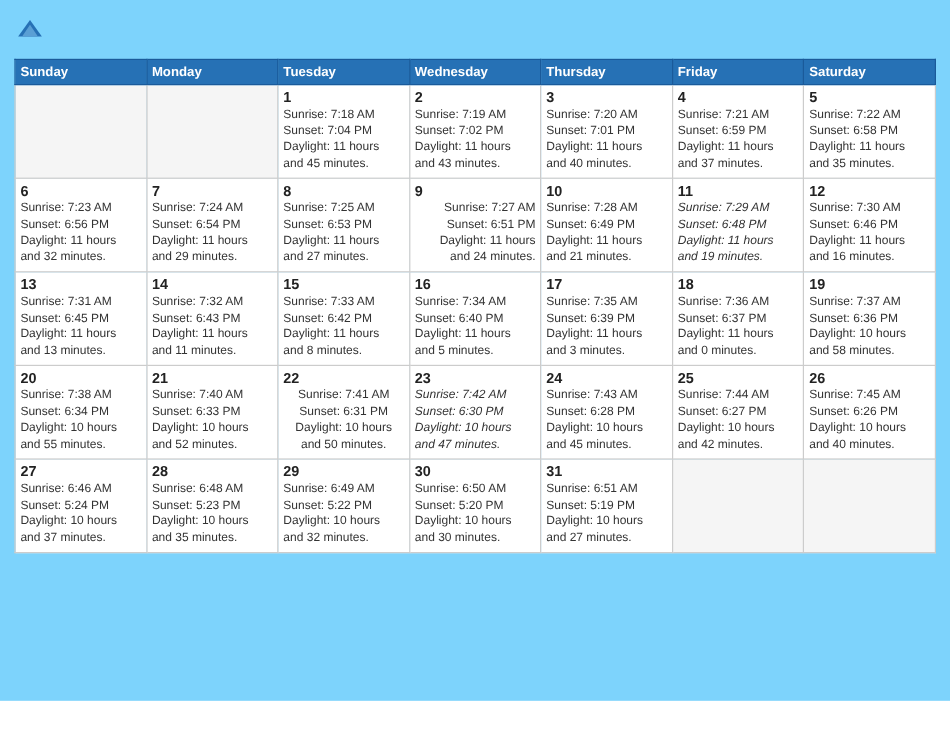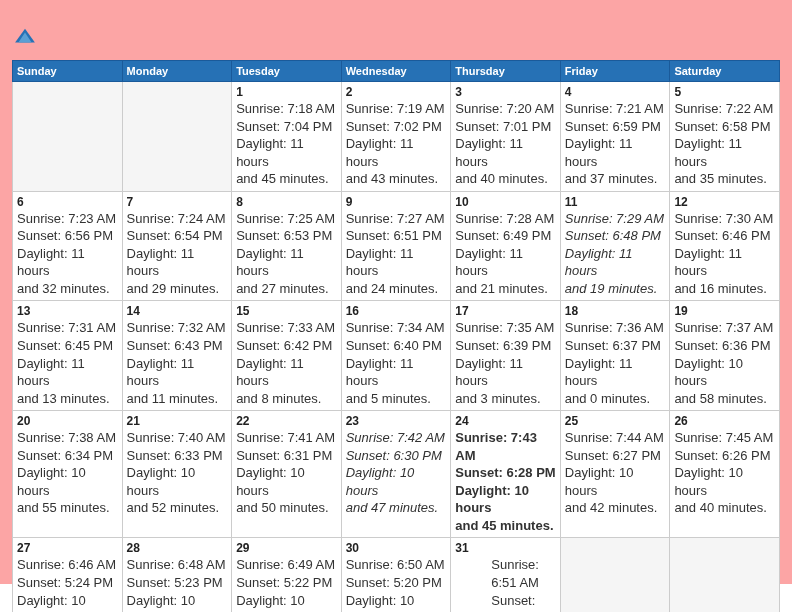--- a/index.html
+++ b/index.html
@@ -6,22 +6,22 @@
     body {
       font-family: Arial, sans-serif;
       background: #fff;
       width: 792px;
       height: 612px;
       overflow: hidden;
     }
     .page {
       width: 792px;
       height: 584px;
-      background: #fca5a5;
-      padding: 26px 12px;
+      background: #7dd3fc;
+      padding: 14px 12px;
     }
     .header {
       display: flex;
       justify-content: space-between;
       align-items: flex-start;
       margin-bottom: 8px;
     }
     .logo {
       display: flex;
       align-items: flex-end;
@@ -81,21 +81,21 @@
       background: #f5f5f5;
     }
     .day-num {
       font-size: 12px;
       font-weight: bold;
       color: #222;
       display: block;
       margin-bottom: 1px;
     }
     .day-info {
-      font-size: 13px;
+      font-size: 10px;
       color: #333;
       line-height: 1.35;
     }
   </style>
 </head>
 <body>
 
 <div class="page">
   <div class="header">
     <div class="logo">
@@ -187,21 +187,21 @@
           </td>
           <td>
             <span class="day-num">8</span>
             <div class="day-info" style="white-space: pre-line;">Sunrise: 7:25 AM
 Sunset: 6:53 PM
 Daylight: 11 hours
 and 27 minutes.</div>
           </td>
           <td>
             <span class="day-num">9</span>
-            <div class="day-info" style="white-space: pre-line;">Sunrise: 7:27 AM
+            <div class="day-info" style="white-space: pre-line; text-align: right;">Sunrise: 7:27 AM
 Sunset: 6:51 PM
 Daylight: 11 hours
 and 24 minutes.</div>
           </td>
           <td>
             <span class="day-num">10</span>
             <div class="day-info" style="white-space: pre-line;">Sunrise: 7:28 AM
 Sunset: 6:49 PM
 Daylight: 11 hours
 and 21 minutes.</div>
@@ -282,35 +282,35 @@
           </td>
           <td>
             <span class="day-num">21</span>
             <div class="day-info" style="white-space: pre-line;">Sunrise: 7:40 AM
 Sunset: 6:33 PM
 Daylight: 10 hours
 and 52 minutes.</div>
           </td>
           <td>
             <span class="day-num">22</span>
-            <div class="day-info" style="white-space: pre-line;">Sunrise: 7:41 AM
+            <div class="day-info" style="white-space: pre-line; text-align: center;">Sunrise: 7:41 AM
 Sunset: 6:31 PM
 Daylight: 10 hours
 and 50 minutes.</div>
           </td>
           <td>
             <span class="day-num">23</span>
             <div class="day-info" style="white-space: pre-line; font-style: italic;">Sunrise: 7:42 AM
 Sunset: 6:30 PM
 Daylight: 10 hours
 and 47 minutes.</div>
           </td>
           <td>
             <span class="day-num">24</span>
-            <div class="day-info" style="white-space: pre-line; font-weight: bold;">Sunrise: 7:43 AM
+            <div class="day-info" style="white-space: pre-line;">Sunrise: 7:43 AM
 Sunset: 6:28 PM
 Daylight: 10 hours
 and 45 minutes.</div>
           </td>
           <td>
             <span class="day-num">25</span>
             <div class="day-info" style="white-space: pre-line;">Sunrise: 7:44 AM
 Sunset: 6:27 PM
 Daylight: 10 hours
 and 42 minutes.</div>
@@ -347,21 +347,21 @@
           </td>
           <td>
             <span class="day-num">30</span>
             <div class="day-info" style="white-space: pre-line;">Sunrise: 6:50 AM
 Sunset: 5:20 PM
 Daylight: 10 hours
 and 30 minutes.</div>
           </td>
           <td>
             <span class="day-num">31</span>
-            <div class="day-info" style="white-space: pre-line; margin-left: 36px;">Sunrise: 6:51 AM
+            <div class="day-info" style="white-space: pre-line;">Sunrise: 6:51 AM
 Sunset: 5:19 PM
 Daylight: 10 hours
 and 27 minutes.</div>
           </td>
           <td class="empty"></td>
           <td class="empty"></td>
         </tr>
       </tbody>
   </table>
 </div>

